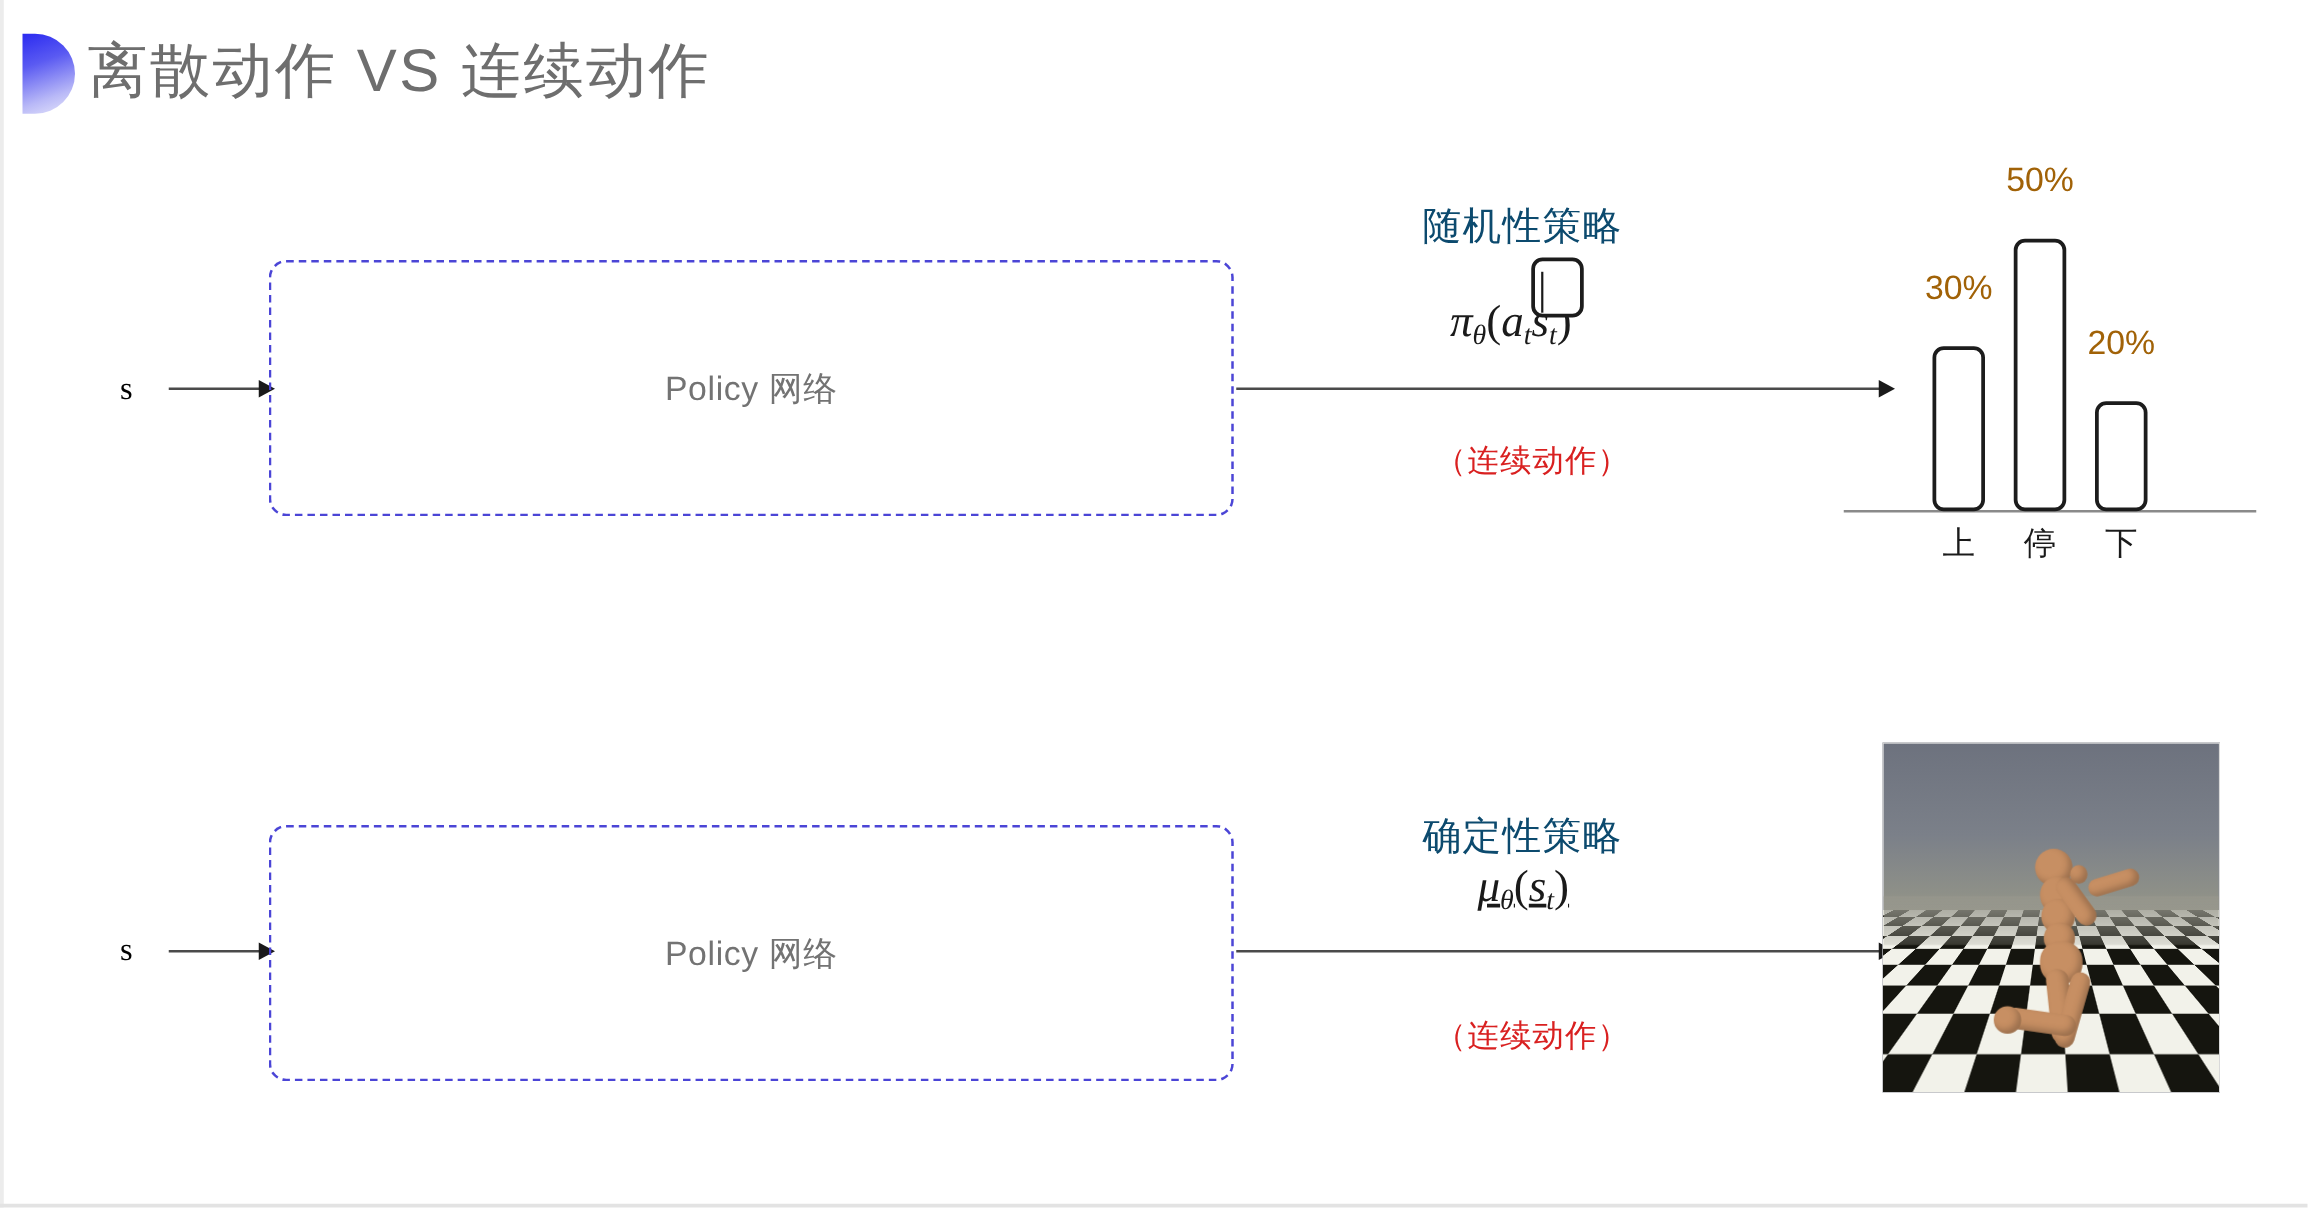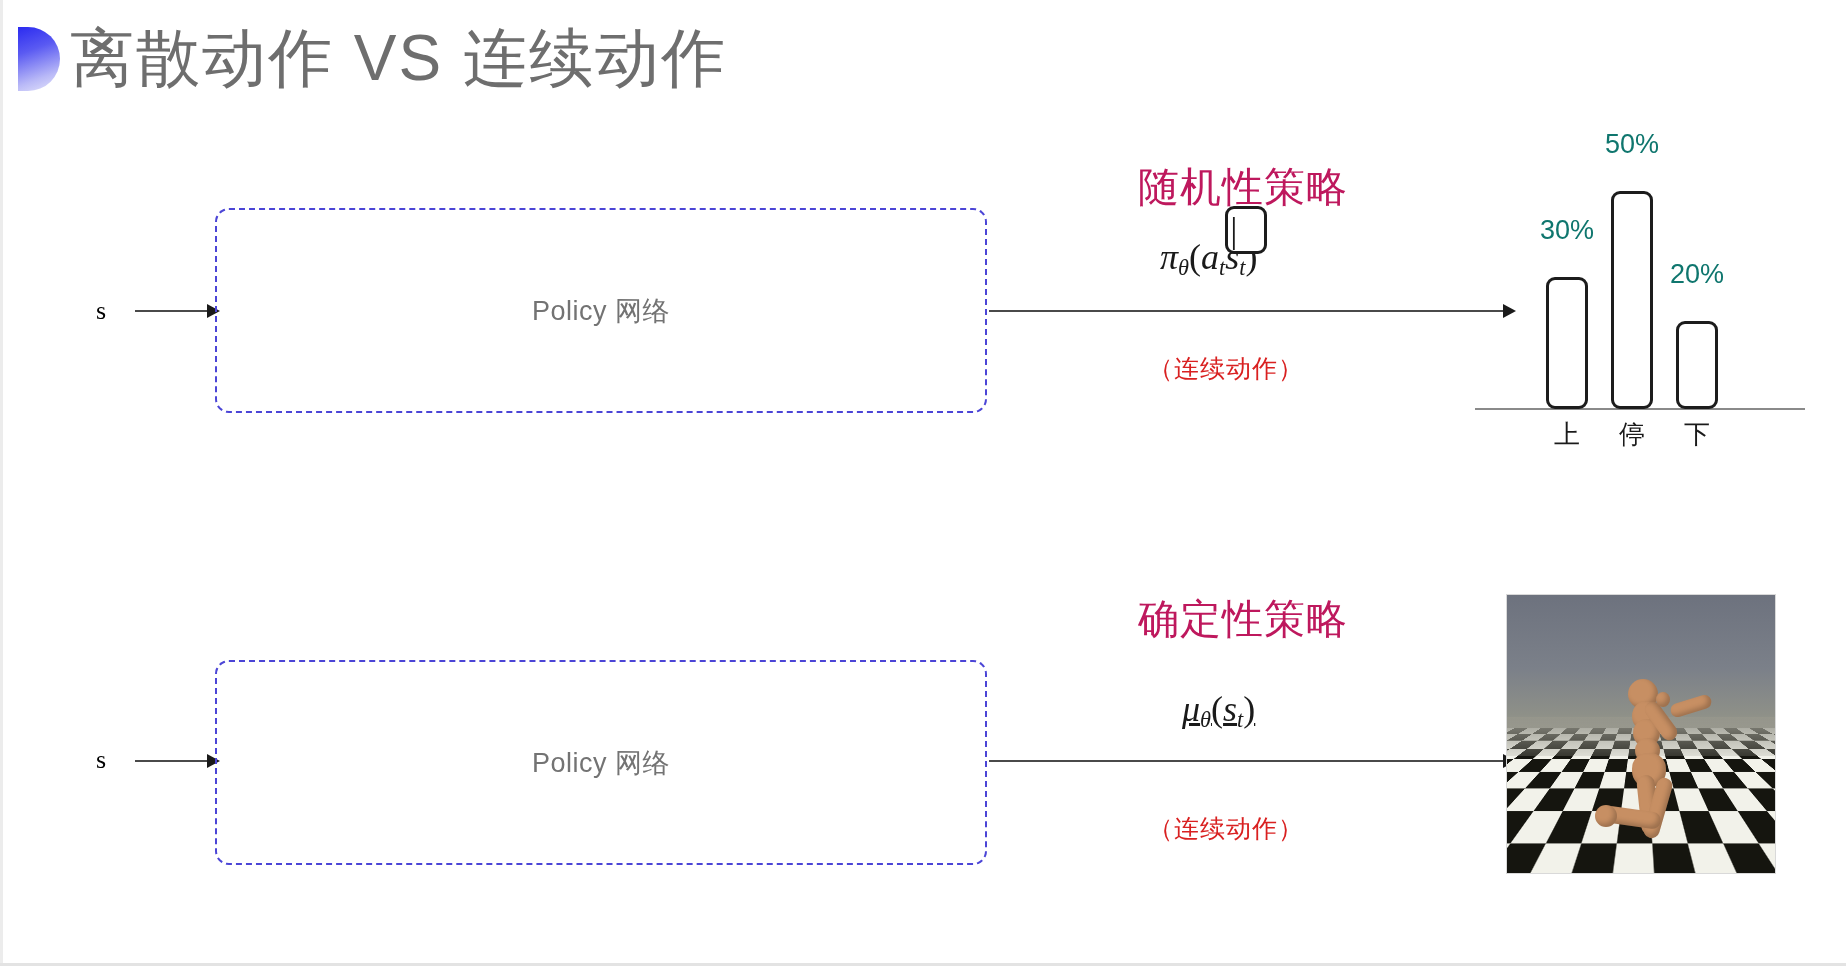--- a/index.html
+++ b/index.html
@@ -32,21 +32,21 @@
     top: 27px;
     width: 42px;
     height: 64px;
     border-radius: 0 42px 42px 0;
     background: linear-gradient(160deg, #2b2bf0 0%, #5a5af2 35%, #b9b9f7 75%, #e6e6fb 100%);
   }
   .title-text {
     position: absolute;
     left: 70px;
     top: 24px;
-    font-size: 64px;
+    font-size: 48px;
     line-height: 68px;
     letter-spacing: 2px;
     color: #6e6e6e;
     white-space: nowrap;
     font-weight: 400;
   }
 
   
   .policy-box {
     position: absolute;
@@ -99,27 +99,27 @@
   #in-arrow-head-2 { left: 207px; top: 754px; }
   
   #out-arrow-line-1 { left: 989px; top: 310px; width: 518px; }
   #out-arrow-head-1 { left: 1503px; top: 304px; }
   #out-arrow-line-2 { left: 989px; top: 760px; width: 518px; }
   #out-arrow-head-2 { left: 1503px; top: 754px; }
 
   
   .anno-title {
     position: absolute;
-    font-size: 41px;
-    color: #be185d;
+    font-size: 31px;
+    color: #0c4a6e;
     letter-spacing: 1px;
     white-space: nowrap;
   }
   #anno-title-1 { left: 1138px; top: 160px; }
-  #anno-title-2 { left: 1138px; top: 592px; }
+  #anno-title-2 { left: 1138px; top: 648px; }
 
   .anno-formula {
     position: absolute;
     font-family: "Liberation Serif", "DejaVu Serif", serif;
     font-style: italic;
     font-size: 36px;
     color: #1a1a1a;
     white-space: nowrap;
   }
   #anno-formula-1 { left: 1160px; top: 236px; }
@@ -164,21 +164,21 @@
     box-sizing: border-box;
     border: 3px solid #1c1c1c;
     border-radius: 9px;
     background: #ffffff;
   }
   .bar-value {
     position: absolute;
     width: 90px;
     text-align: center;
     font-size: 27px;
-    color: #0f766e;
+    color: #a16207;
     white-space: nowrap;
   }
   .bar-cat {
     position: absolute;
     bottom: -16px;
     width: 70px;
     text-align: center;
     font-size: 26px;
     color: #1a1a1a;
   }

